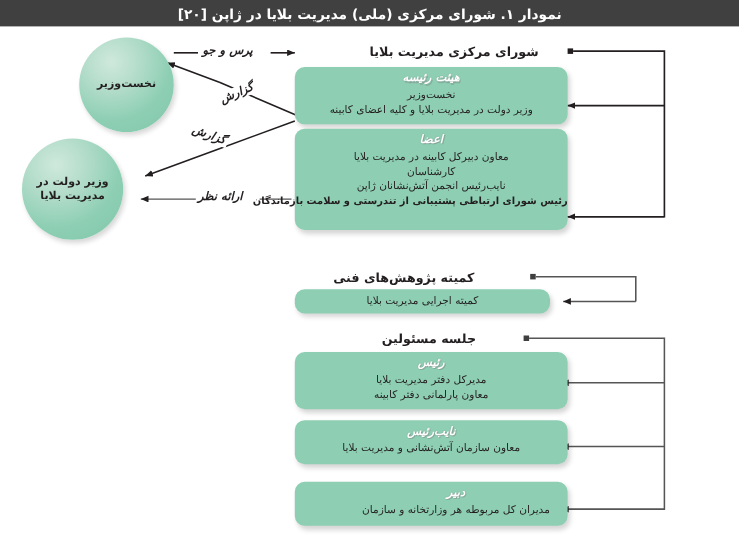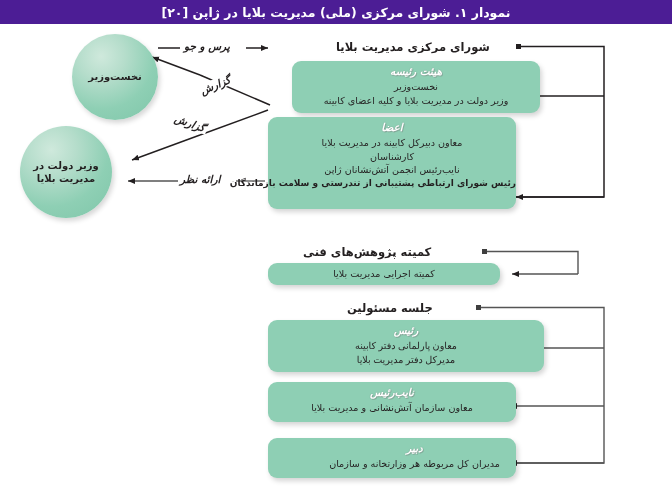--- a/index.html
+++ b/index.html
@@ -8,21 +8,21 @@
     background:#ffffff;
     font-family:"DejaVu Sans","Liberation Sans",sans-serif;
     overflow:hidden;
     position:relative;
   }
   #root{position:relative;width:672px;height:497px;}
 
   
   .titlebar{
     position:absolute;left:0;top:0;width:672px;height:24px;
-    background:#4c1d95;
+    background:#404040;
     display:flex;align-items:center;justify-content:center;
   }
   .titlebar .t{
     color:#ffffff;font-size:12.5px;font-weight:bold;
     letter-spacing:0px;white-space:nowrap;
     direction:rtl;
   }
 
   
   .circle{
@@ -150,42 +150,42 @@
   <div class="edgelabel" style="left:171px;top:123px;transform:rotate(20deg);transform-origin:right center;">گزارش</div>
 
   <div class="edgelabel" style="left:178px;top:173px;">ارائه نظر</div>
 
   <div class="heading" style="left:336px;top:40px;">شورای مرکزی مدیریت بلایا</div>
 
   <div class="heading" style="left:303px;top:245px;">کمیته پژوهش‌های فنی</div>
 
   <div class="heading" style="left:347px;top:301px;">جلسه مسئولین</div>
 
-  <div class="box" style="left:268px;top:61px;width:248px;height:52px;margin-left:24px;">
+  <div class="box" style="left:268px;top:61px;width:248px;height:52px;">
     <div class="hdr">هیئت رئیسه</div>
     <div class="ln">نخست‌وزیر</div>
     <div class="ln">وزیر دولت در مدیریت بلایا و کلیه اعضای کابینه</div>
   </div>
 
   <div class="box" style="left:268px;top:117px;width:248px;height:92px;">
     <div class="hdr">اعضا</div>
     <div class="ln">معاون دبیرکل کابینه در مدیریت بلایا</div>
     <div class="ln">کارشناسان</div>
     <div class="ln">نایب‌رئیس انجمن آتش‌نشانان ژاپن</div>
     <div class="ln" style="font-size:9px;font-weight:bold;">رئیس شورای ارتباطی پشتیبانی از تندرستی و سلامت بازماندگان</div>
   </div>
 
   <div class="box" style="left:268px;top:263px;width:232px;height:22px;padding-top:4px;">
     <div class="ln">کمیته اجرایی مدیریت بلایا</div>
   </div>
 
-  <div class="box" style="left:268px;top:320px;width:276px;height:52px;font-family:Liberation Serif, serif;">
+  <div class="box" style="left:268px;top:320px;width:248px;height:52px;">
     <div class="hdr">رئیس</div>
+    <div class="ln">مدیرکل دفتر مدیریت بلایا</div>
     <div class="ln">معاون پارلمانی دفتر کابینه</div>
-    <div class="ln">مدیرکل دفتر مدیریت بلایا</div>
   </div>
 
   <div class="box" style="left:268px;top:382px;width:248px;height:40px;">
     <div class="hdr">نایب‌رئیس</div>
     <div class="ln">معاون سازمان آتش‌نشانی و مدیریت بلایا</div>
   </div>
 
   <div class="box" style="left:268px;top:438px;width:248px;height:40px;padding-left:45px;">
     <div class="hdr">دبیر</div>
     <div class="ln">مدیران کل مربوطه هر وزارتخانه و سازمان</div>

